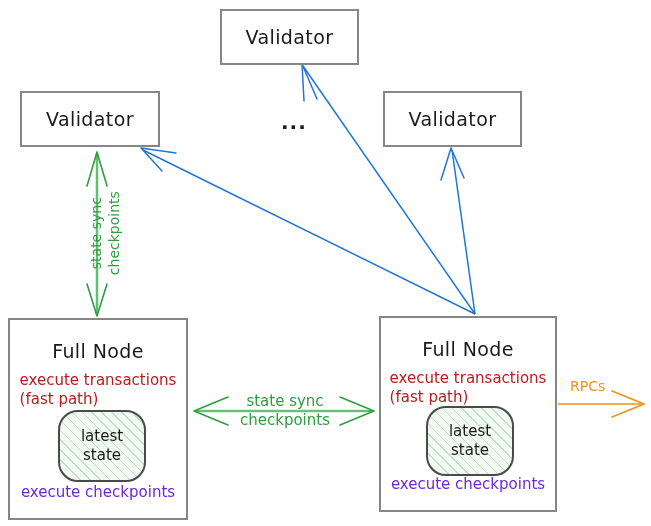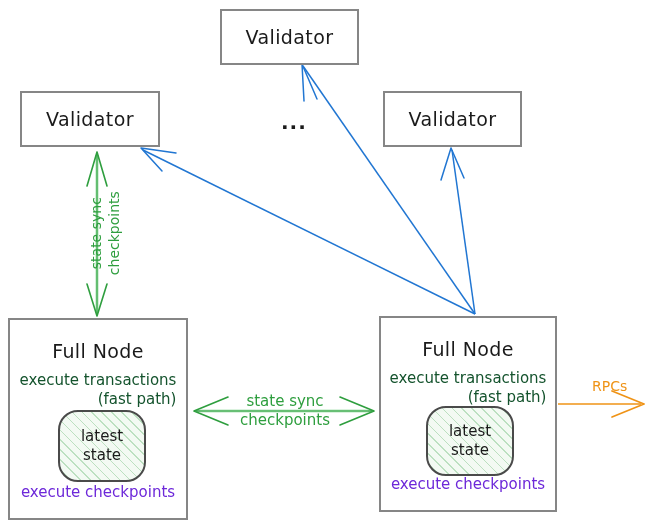--- a/index.html
+++ b/index.html
@@ -46,22 +46,22 @@
   .fullnode-title {
     font-family: "DejaVu Sans", sans-serif;
     font-size: 19px;
     color: #1a1a1a;
     letter-spacing: 0.4px;
     margin-top: 20px;
   }
   .fullnode-sub {
     font-family: "DejaVu Sans", sans-serif;
     font-size: 15px;
-    color: #14532d;
-    text-align: right;
+    color: #b91c1c;
+    text-align: left;
     line-height: 1.25;
     margin-top: 9px;
   }
   .fullnode-foot {
     font-family: "DejaVu Sans", sans-serif;
     font-size: 15px;
     color: #6d28d9;
     text-align: center;
     position: absolute;
     bottom: 17px;
@@ -209,15 +209,15 @@
     <span>state sync</span><br>
     <span>checkpoints</span>
   </div>
 
   <div class="edge-label lbl-green" style="left:225px; top:392px; width:120px;">
     <span>state sync</span><br>
     <span>checkpoints</span>
   </div>
 
 
-  <div class="edge-label lbl-orange" style="left:592px; top:378px;">RPCs</div>
+  <div class="edge-label lbl-orange" style="left:570px; top:378px;">RPCs</div>
 
 </div>
 
 </body></html>

